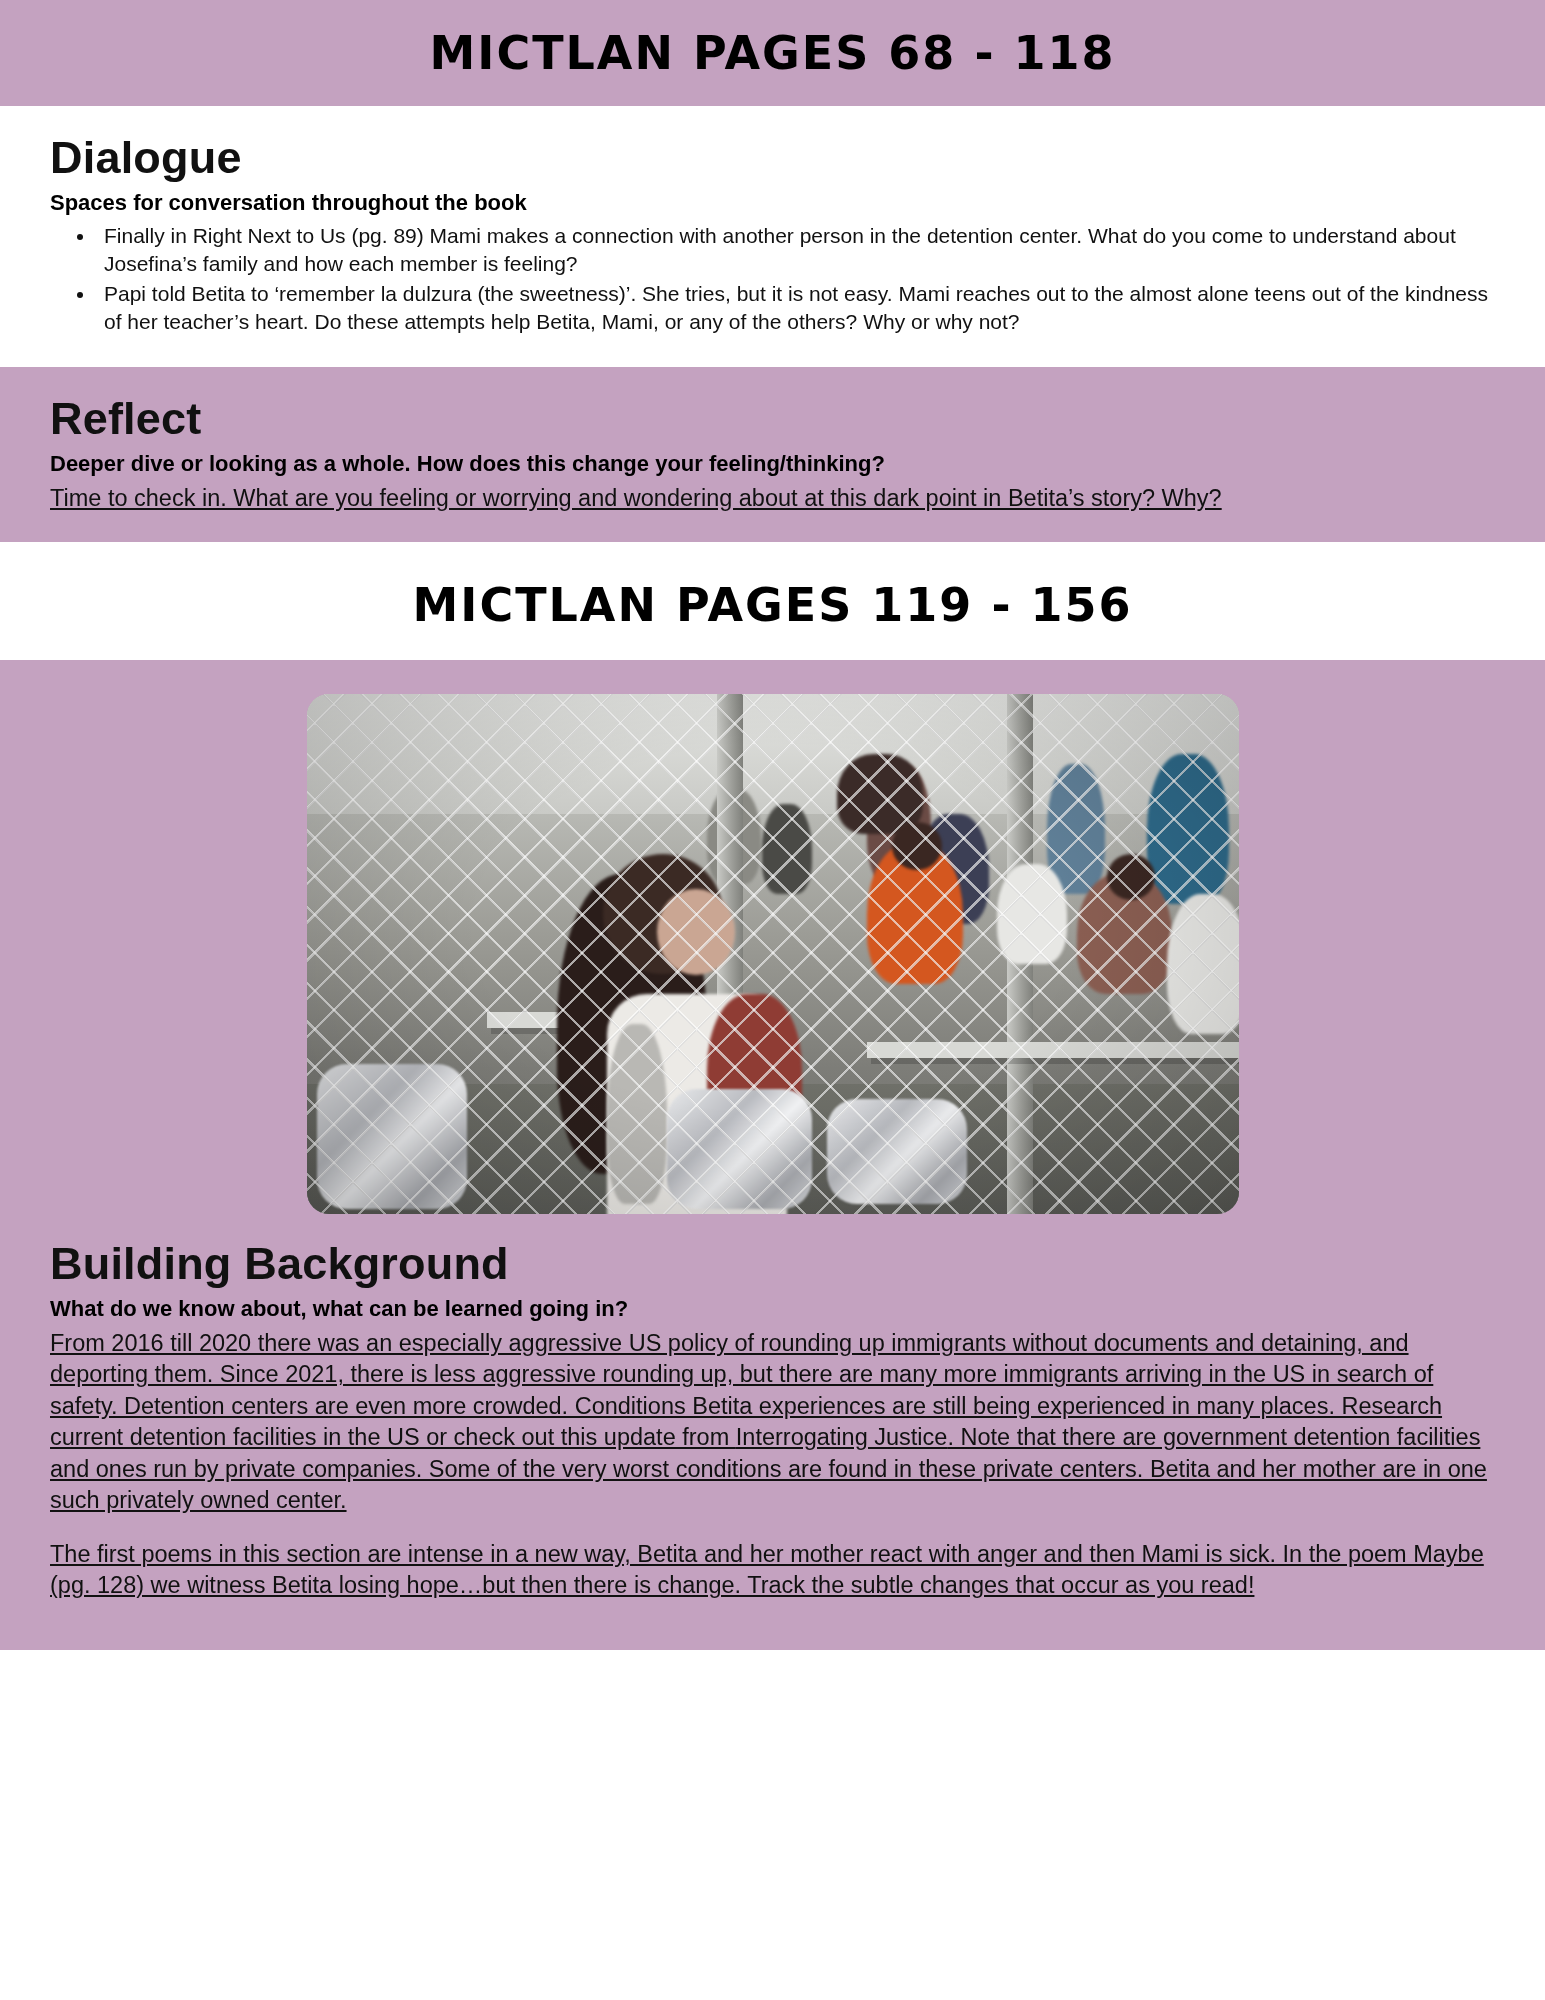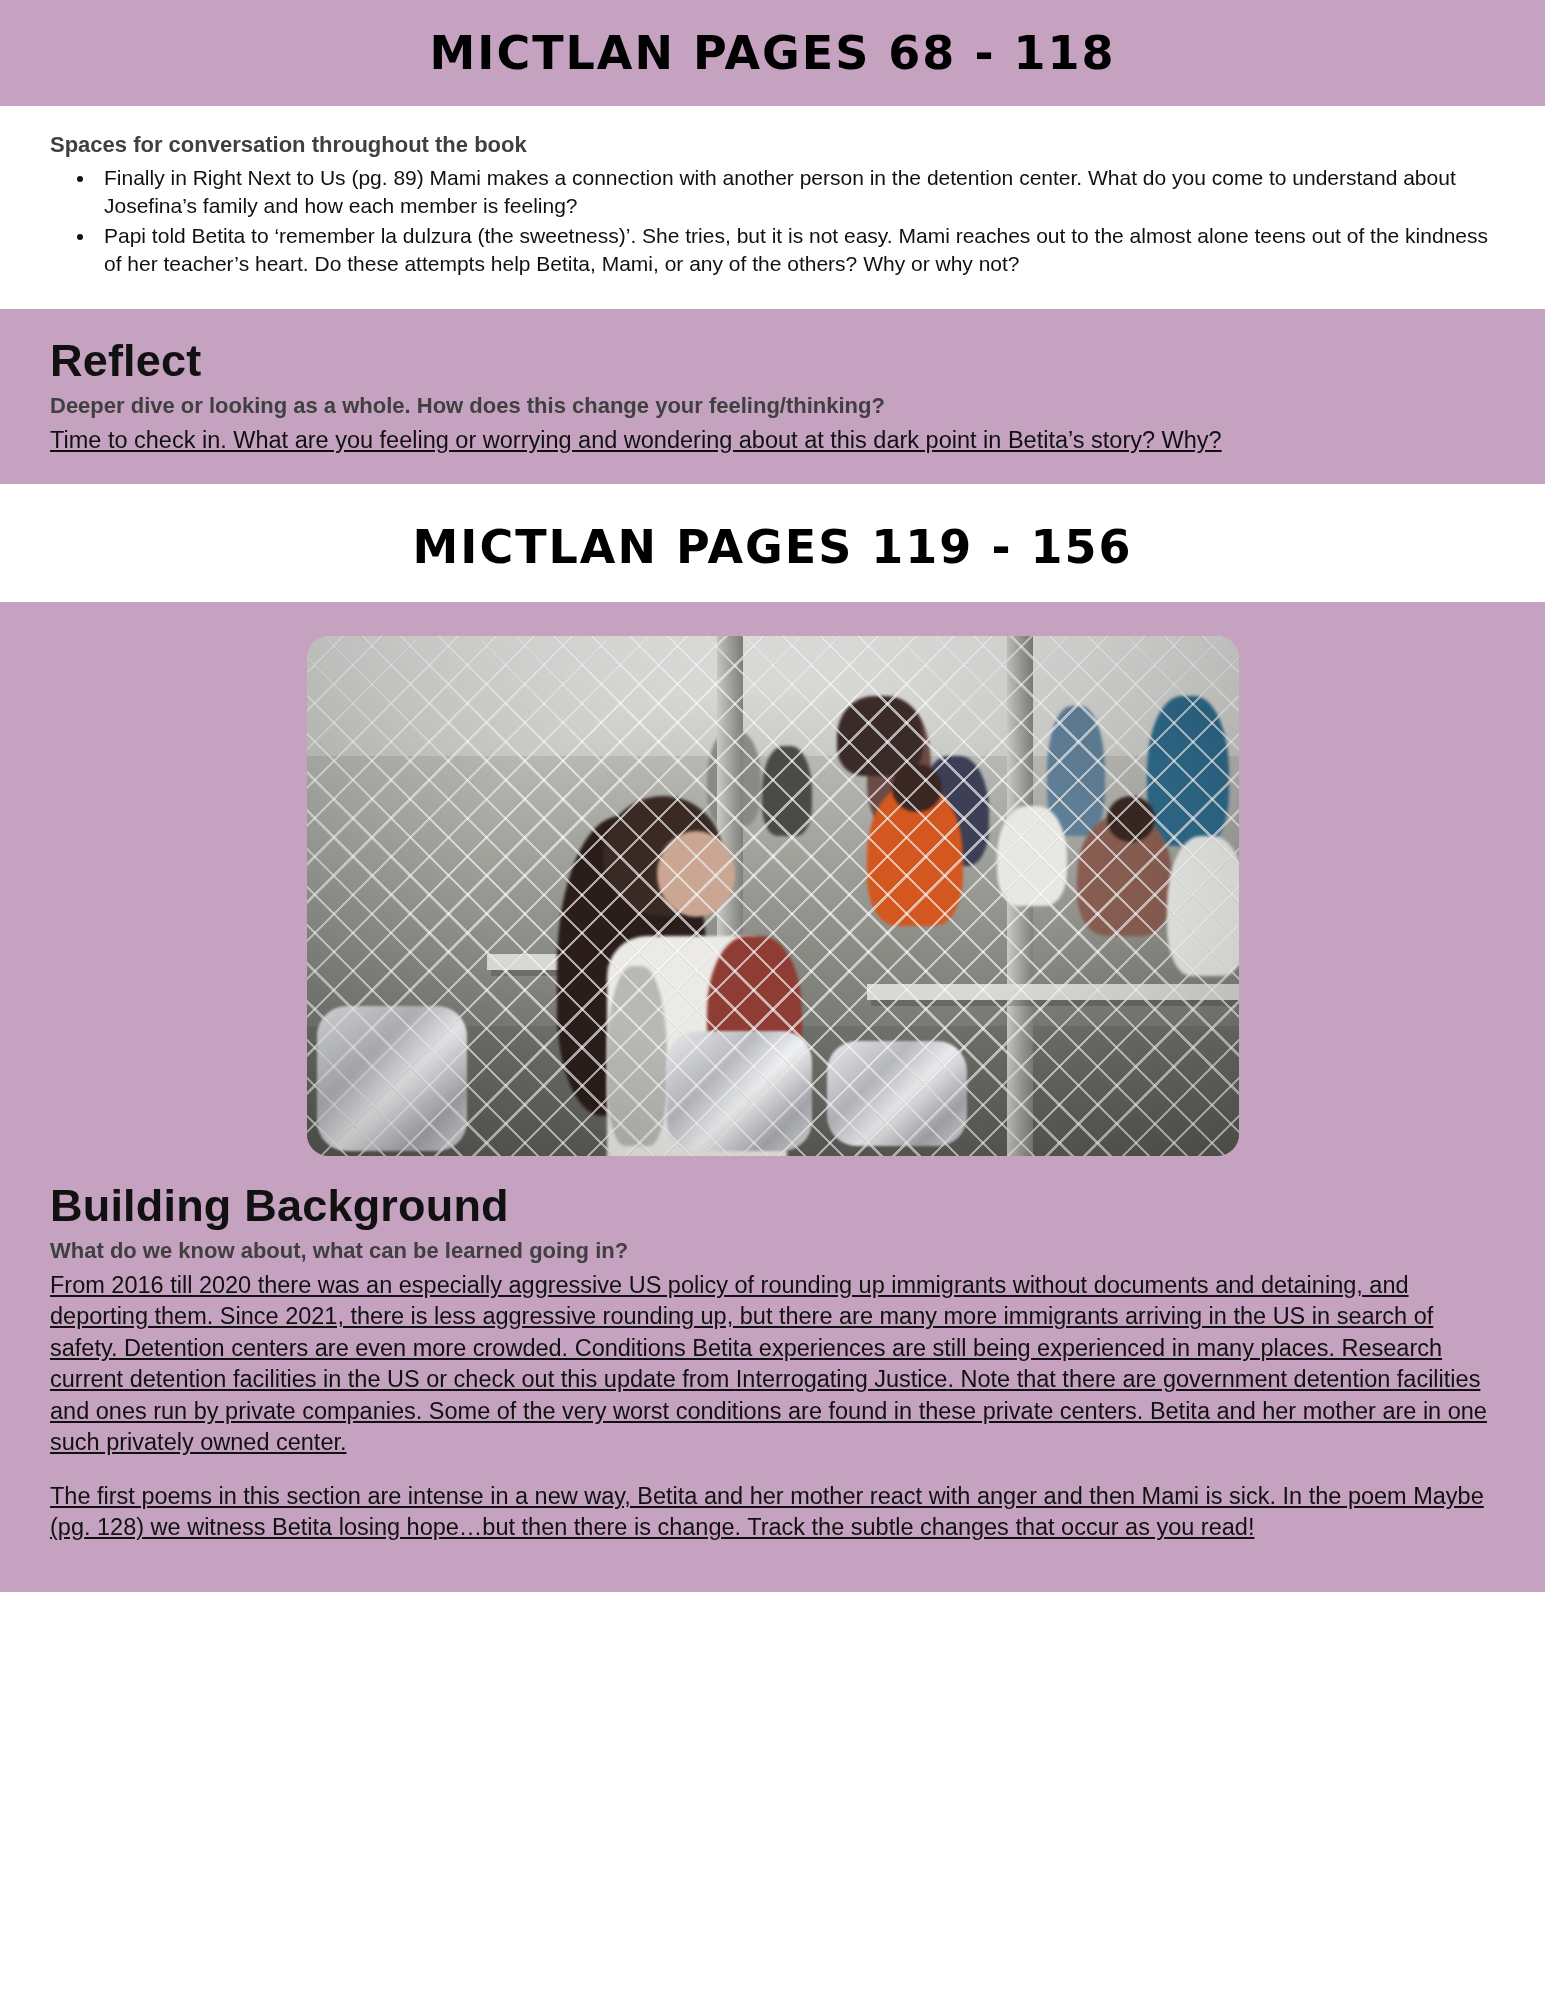--- a/index.html
+++ b/index.html
@@ -52,21 +52,21 @@
     font-size: 45px;
     font-weight: bold;
     margin: 0 0 6px 0;
     color: #111111;
     letter-spacing: 0.2px;
   }
   .sec-sub {
     font-size: 22px;
     font-weight: bold;
     margin: 0 0 6px 0;
-    color: #404040;
+    color: #000000;
   }
   .sec-body {
     font-size: 23.5px;
     line-height: 1.34;
     color: #111111;
     margin: 0;
     text-decoration: underline;
   }
   .sec-body p { margin: 0 0 22px 0; }
   .sec-body p:last-child { margin-bottom: 8px; }
@@ -165,20 +165,21 @@
 </head>
 <body>
 
 <div class="page">
 
   <div class="banner">
     <h1 class="banner-title">MICTLAN PAGES 68 - 118</h1>
   </div>
 
   <div class="section white">
+    <h2 class="sec-title">Dialogue</h2>
     <div class="sec-sub">Spaces for conversation throughout the book</div>
     <ul class="bullets">
       <li>Finally in Right Next to Us (pg. 89) Mami makes a connection with another person in the detention center. What do you come to understand about Josefina’s family and how each member is feeling?</li>
       <li>Papi told Betita to ‘remember la dulzura (the sweetness)’. She tries, but it is not easy. Mami reaches out to the almost alone teens out of the kindness of her teacher’s heart. Do these attempts help Betita, Mami, or any of the others? Why or why not?</li>
     </ul>
   </div>
 
   <div class="section lilac">
     <h2 class="sec-title">Reflect</h2>
     <div class="sec-sub">Deeper dive or looking as a whole. How does this change your feeling/thinking?</div>

